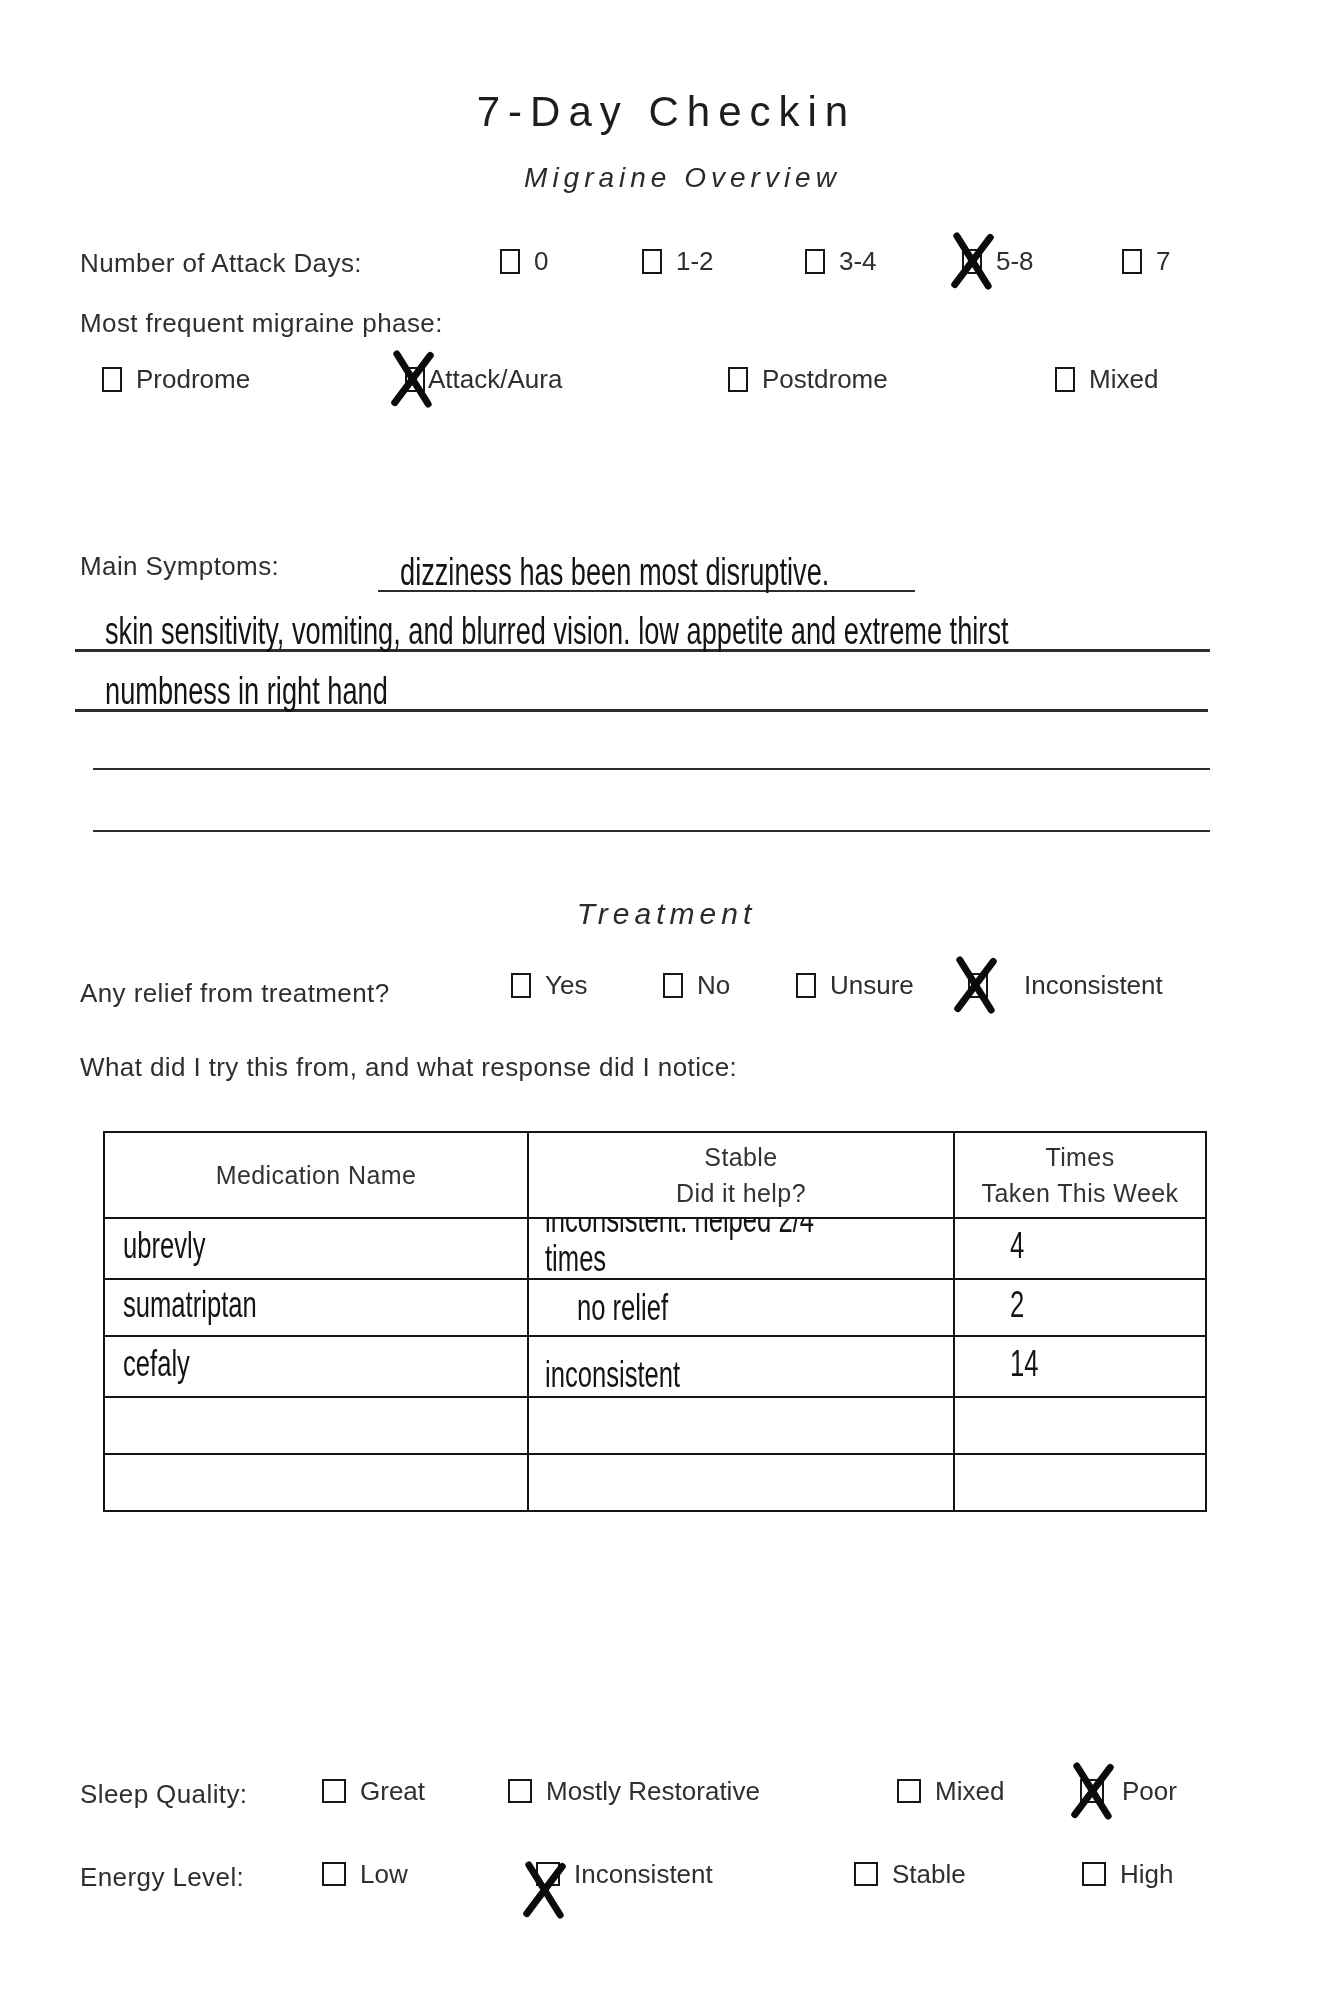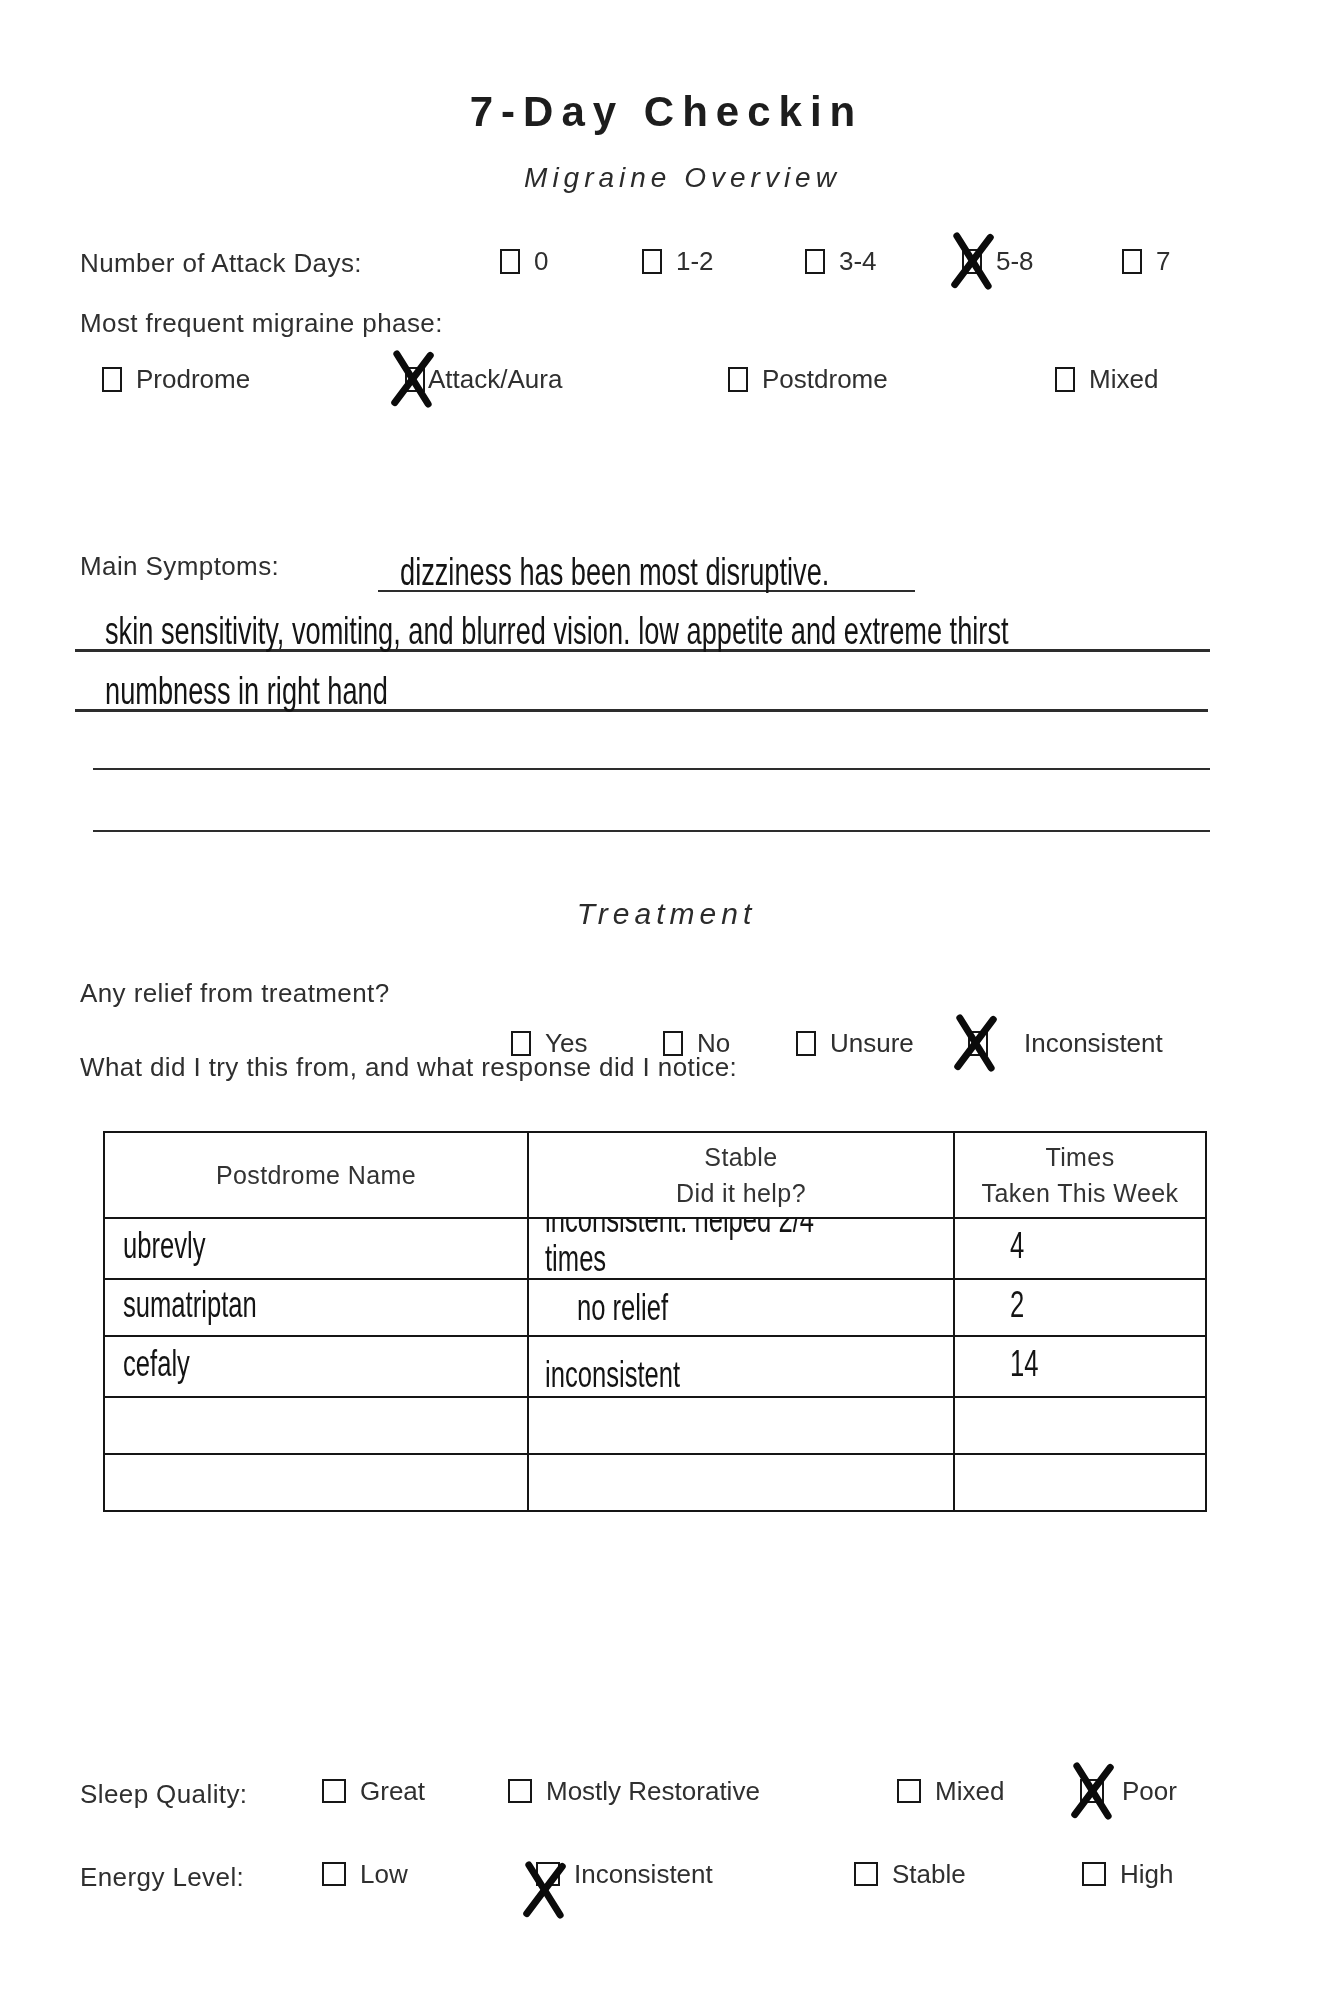--- a/index.html
+++ b/index.html
@@ -3,21 +3,21 @@
 <meta charset="utf-8">
 <style>
   html,body { margin:0; padding:0; background:#ffffff; }
   .page {
     position:relative; width:1333px; height:2000px; background:#fff;
     font-family:"Liberation Sans", sans-serif; color:#2b2b2b; overflow:hidden;
   }
   .abs { position:absolute; }
   .centered { left:0; width:100%; text-align:center; }
 
-  .title   { font-size:42px; font-weight:700; letter-spacing:8px; color:#1d1d1d; }
+  .title   { font-size:42px; font-weight:400; letter-spacing:8px; color:#1d1d1d; }
   .subtitle{ font-size:28px; font-style:italic; letter-spacing:5px; color:#2b2b2b;margin-left:16px; }
   .heading { font-size:30px; font-style:italic; letter-spacing:5px; color:#2b2b2b; }
   .lbl     { font-size:26px; color:#2f2f2f; letter-spacing:0.4px; white-space:nowrap; }
 
   
   .opt { position:absolute; display:flex; align-items:center; gap:14px; height:42px; }
   .opt .opt-label { font-size:26px; color:#2f2f2f; white-space:nowrap; }
   .opt.gap0  { gap:3px; }
   .opt.gap-lg{ gap:36px; }
   .opt.gap-md{ gap:18px; }
@@ -150,21 +150,21 @@
   <div class="wline thin" style="left:93px; top:722px; width:1117px; height:48px">
     <span class="hand"></span>
   </div>
   <div class="wline thin" style="left:93px; top:784px; width:1117px; height:48px">
     <span class="hand"></span>
   </div>
 
   <div class="abs centered heading" style="top:897px">Treatment</div>
 
   <div class="abs lbl" style="left:80px; top:978px">Any relief from treatment?</div>
-  <div class="abs" style="left:0; top:1022px; width:1333px; height:44px">
+  <div class="abs" style="left:0; top:964px; width:1333px; height:44px">
     <div class="opt" style="left:511px">
       <span class="cb"></span>
       <span class="opt-label">Yes</span>
     </div>
     <div class="opt" style="left:663px">
       <span class="cb"></span>
       <span class="opt-label">No</span>
     </div>
     <div class="opt" style="left:796px">
       <span class="cb"></span>
@@ -182,21 +182,21 @@
 
   <table class="med-table">
     <colgroup>
         <col style="width:424px">
         <col style="width:426px">
         <col style="width:252px">
       </colgroup>
     <thead>
       <tr>
         <th>
-          <span class="hline">Postdrome Name</span>
+          <span class="hline">Medication Name</span>
         </th>
         <th>
           <span class="hline">Stable</span>
           <span class="hline">Did it help?</span>
         </th>
         <th>
           <span class="hline">Times</span>
           <span class="hline">Taken This Week</span>
         </th>
       </tr>

